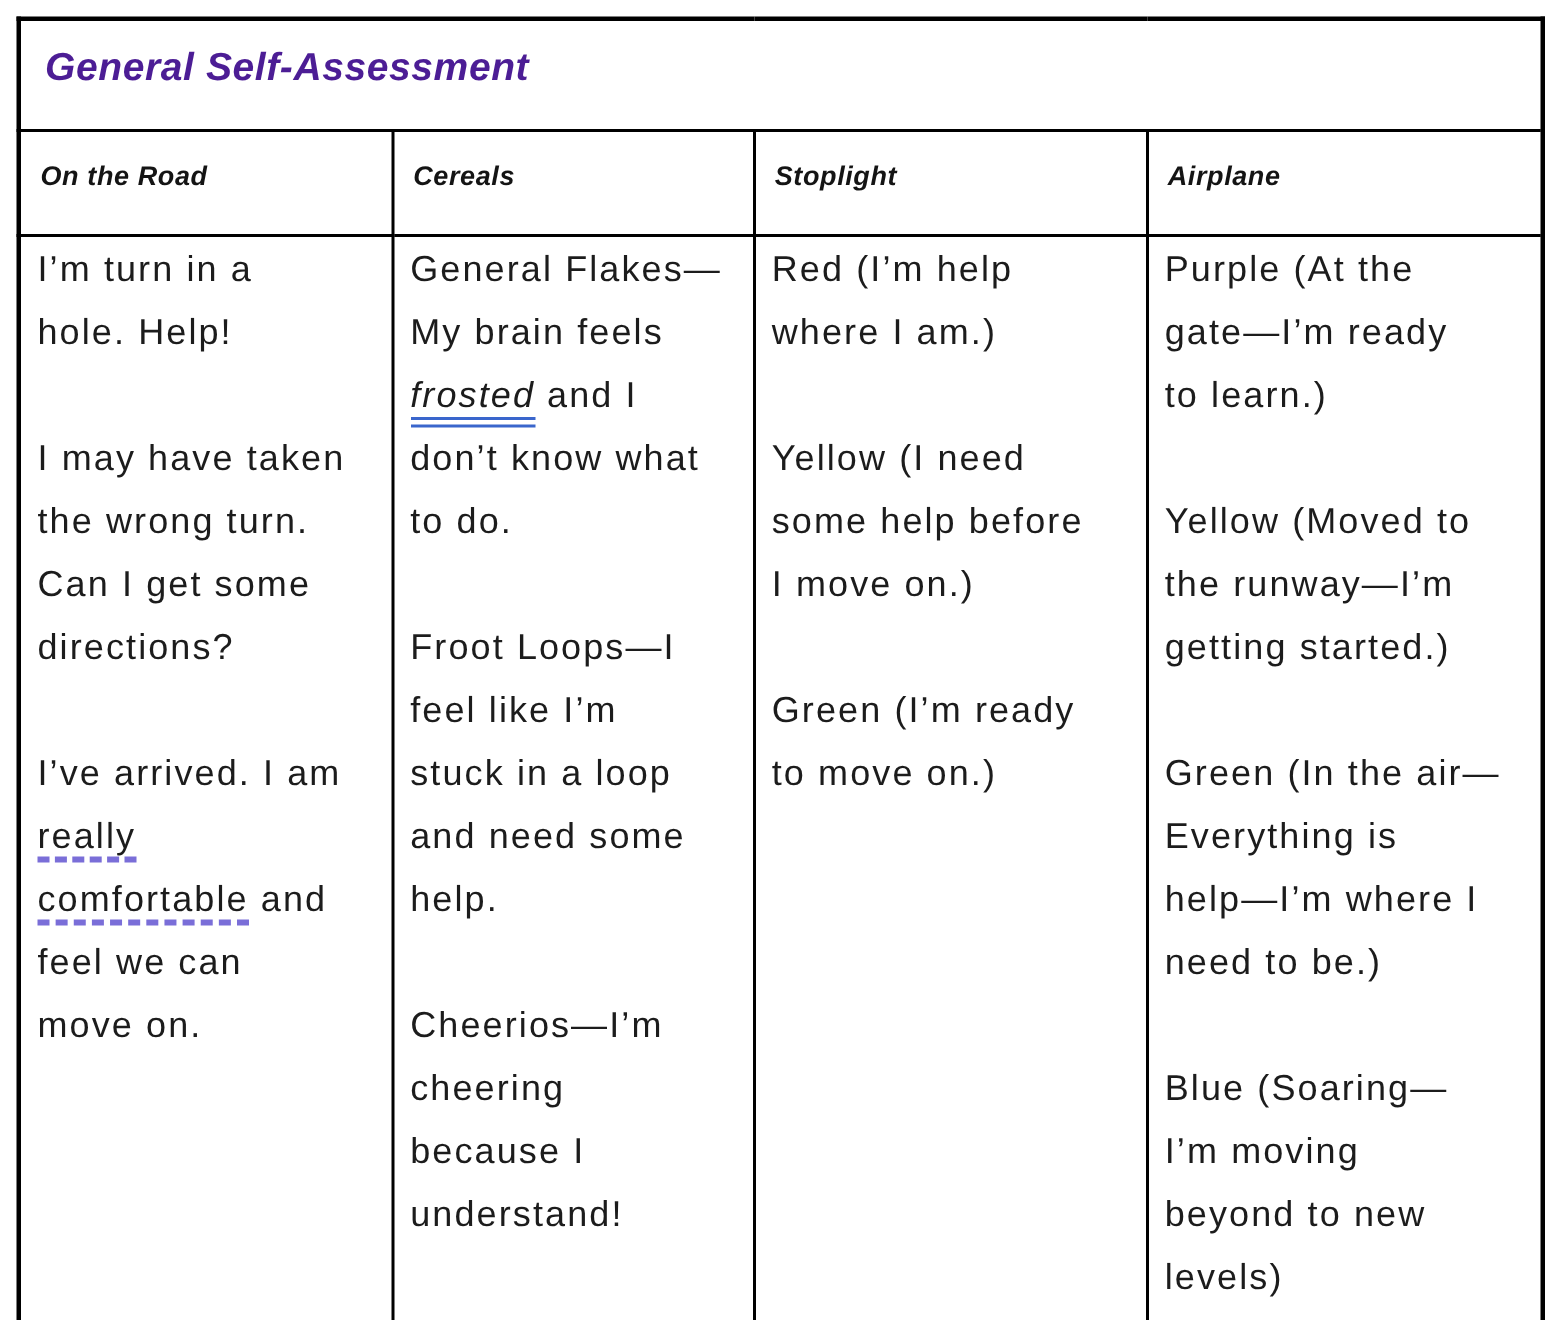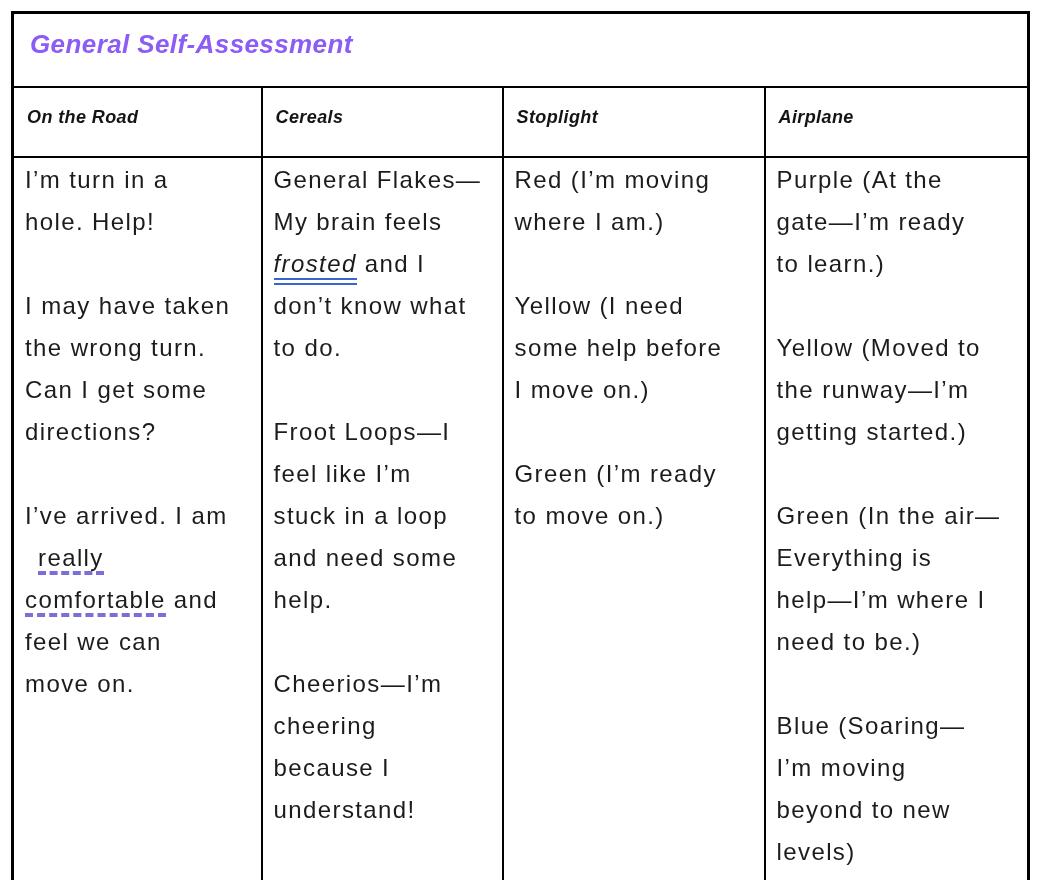--- a/index.html
+++ b/index.html
@@ -29,21 +29,21 @@
     vertical-align: top;
     overflow: hidden;
   }
   td.title-cell {
     height: 62px;
     padding: 10px 16px 0 16px;
     font-size: 26px;
     line-height: 40px;
     font-weight: bold;
     font-style: italic;
-    color: #8b5cf6;
+    color: #4c1d95;
     letter-spacing: 0.4px;
   }
   td.header-cell {
     height: 59px;
     padding: 9px 13px 0 13px;
     font-size: 18px;
     line-height: 40px;
     font-weight: bold;
     font-style: italic;
     color: #141414;
@@ -94,21 +94,21 @@
   </tr>
   <tr>
     <td class="body-cell">
           <p><span>I’m turn in a
 hole. Help!</span></p>
           <p><span>I may have taken
 the wrong turn.
 Can I get some
 directions?</span></p>
           <p><span>I’ve arrived. I am
-</span><span class="mark-dashed-purple" style="border-bottom-color: rgb(122, 110, 216); margin-left: 13px;">really
+</span><span class="mark-dashed-purple" style="border-bottom-color: rgb(122, 110, 216);">really
 comfortable</span><span> and
 feel we can
 move on.</span></p>
         </td>
     <td class="body-cell">
           <p><span>General Flakes—
 My brain feels
 </span><span class="mark-double-blue" style="border-bottom-color: rgb(58, 102, 204); font-style: italic;">frosted</span><span> and I
 don’t know what
 to do.</span></p>
@@ -116,21 +116,21 @@
 feel like I’m
 stuck in a loop
 and need some
 help.</span></p>
           <p><span>Cheerios—I’m
 cheering
 because I
 understand!</span></p>
         </td>
     <td class="body-cell">
-          <p><span>Red (I’m moving
+          <p><span>Red (I’m help
 where I am.)</span></p>
           <p><span>Yellow (I need
 some help before
 I move on.)</span></p>
           <p><span>Green (I’m ready
 to move on.)</span></p>
         </td>
     <td class="body-cell">
           <p><span>Purple (At the
 gate—I’m ready

